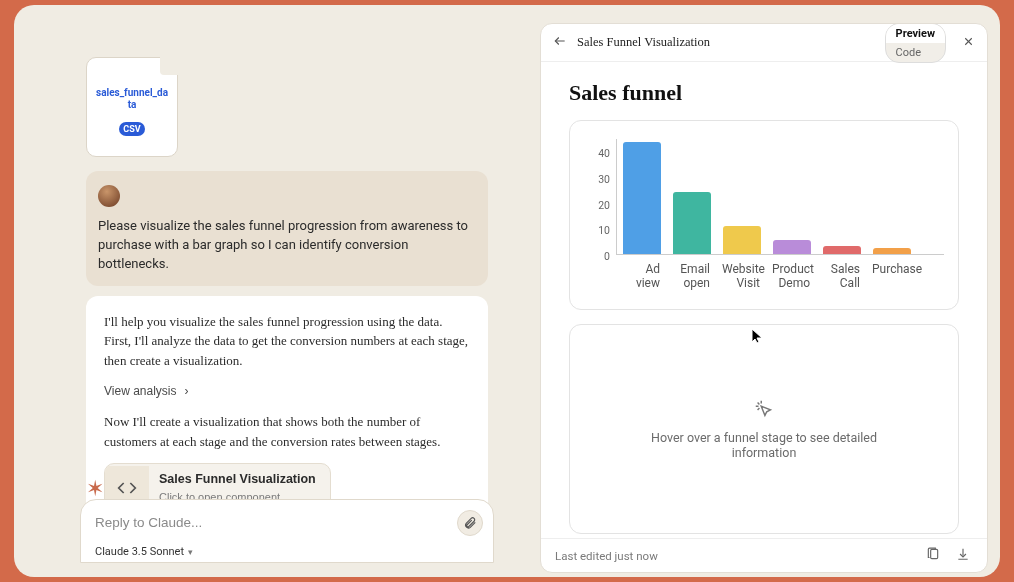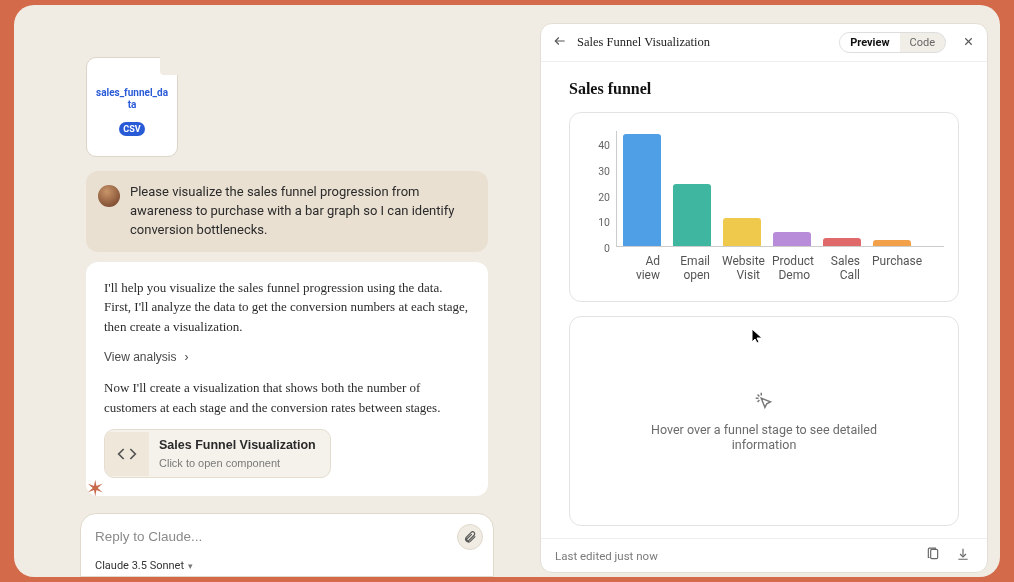--- a/index.html
+++ b/index.html
@@ -54,20 +54,21 @@
     margin-top: 14px;
     background: #e9e0d2;
     border-radius: 12px;
     padding: 12px 16px 12px 12px;
     display: flex;
     gap: 10px;
     font-size: 13px;
     color: #2b2b2b;
     line-height: 1.45;
     width: 402px;
+    flex-direction: column;
   }
   .avatar { width: 22px; height: 22px; border-radius: 50%; background: radial-gradient(circle at 40% 30%, #c9956a, #6b3a22); flex-shrink: 0; margin-top: 2px; }
   .assistant-card {
     margin-top: 10px;
     background: #fff;
     border-radius: 12px;
     padding: 16px 18px 18px;
     width: 402px;
     font-family: Georgia, "Times New Roman", serif;
     font-size: 13px;
@@ -106,21 +107,21 @@
   .sparkle {
     position: absolute;
     left: 72px;
     bottom: 76px;
     font-size: 22px;
     color: #c8694b;
   }
   .reply-box {
     position: absolute;
     left: 66px;
-    bottom: 0;
+    bottom: 14px;
     width: 414px;
     height: 64px;
     background: #fff;
     border: 1px solid #e0d9cc;
     border-radius: 16px 16px 0 0;
     padding: 12px 14px 6px;
   }
   .reply-input {
     border: none; outline: none; width: 90%;
     font-size: 13.5px; color: #333;
@@ -155,24 +156,24 @@
     padding: 0 12px;
     gap: 10px;
     font-size: 12.5px;
   }
   .pv-back { cursor: pointer; color: #555; }
   .pv-title { font-family: Georgia, serif; color: #222; }
   .pv-spacer { flex: 1; }
   .pv-toggle { display: inline-flex; border: 1px solid #ddd; border-radius: 14px; overflow: hidden; font-size: 11px; }
   .pv-toggle span { padding: 3px 10px; cursor: pointer; color: #666; }
   .pv-toggle .active { background: #fff; color: #111; font-weight: 700; }
-  .pv-toggle { background: #f1eee8; }
+  .pv-toggle { background: #f1eee8; flex-direction: column; }
   .pv-close { cursor: pointer; color: #555; font-size: 14px; margin-left: 6px; }
   .pv-body { padding: 18px 28px; overflow: hidden; flex: 1; }
-  .pv-h1 { font-family: Georgia, serif; font-size: 16px; font-weight: 700; color: #111; margin-bottom: 14px; }
+  .pv-h1 { font-family: Georgia, serif; font-size: 22px; font-weight: 700; color: #111; margin-bottom: 14px; }
   .chart-card, .hint-card {
     border: 1px solid #e3e3e3;
     border-radius: 12px;
     background: #fff;
   }
   .chart-card { height: 190px; padding: 18px 14px 8px; position: relative; }
   .hint-card { margin-top: 14px; height: 210px; display: flex; flex-direction: column; align-items: center; justify-content: center; gap: 7px; color: #6b6b6b; font-size: 12.5px; text-align: center; padding: 0 64px; }
   .hint-icon { color: #777; }
   .pv-footer {
     border-top: 1px solid #eee;

